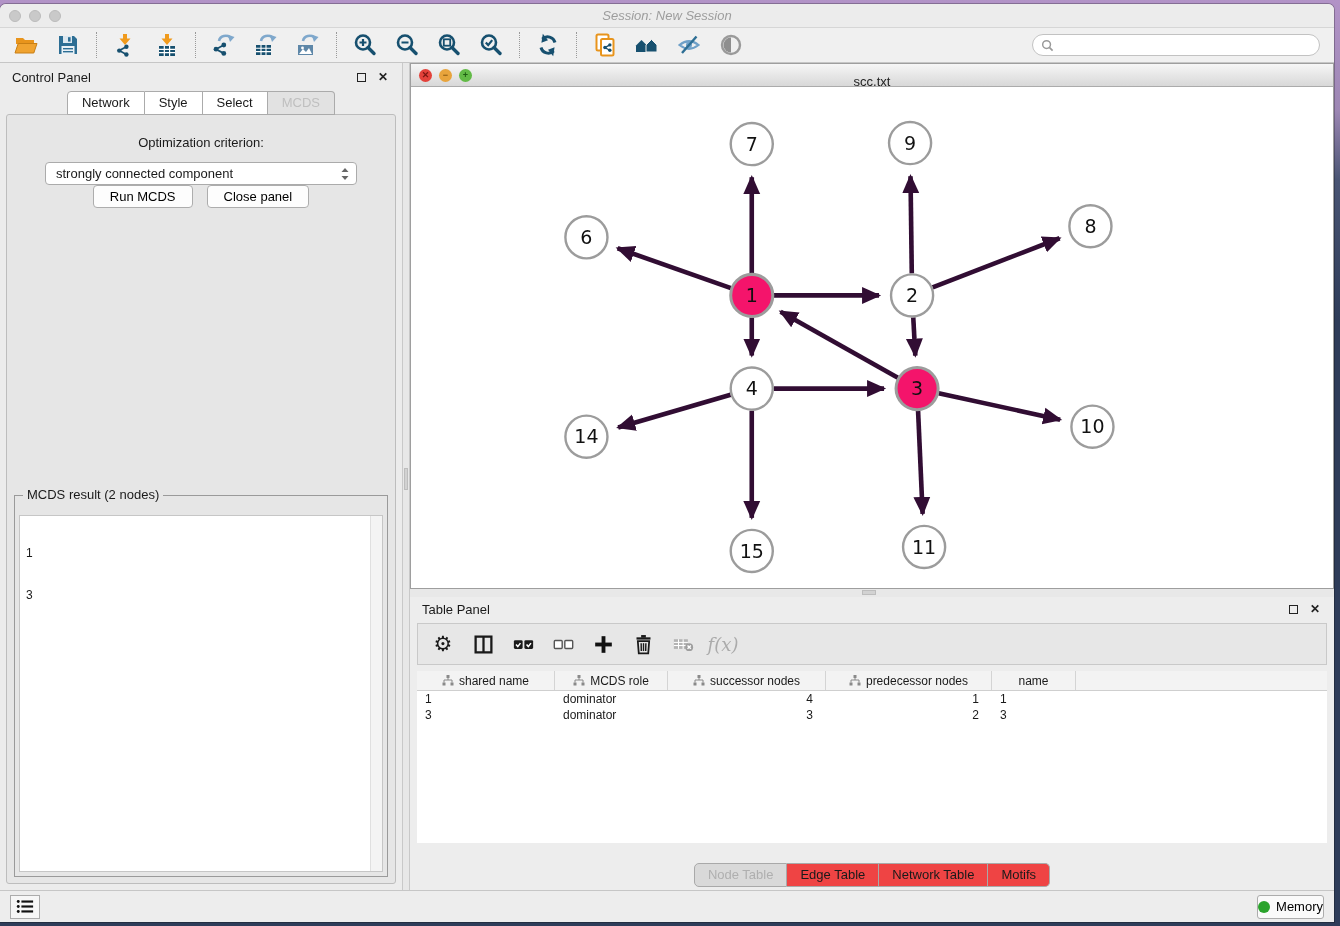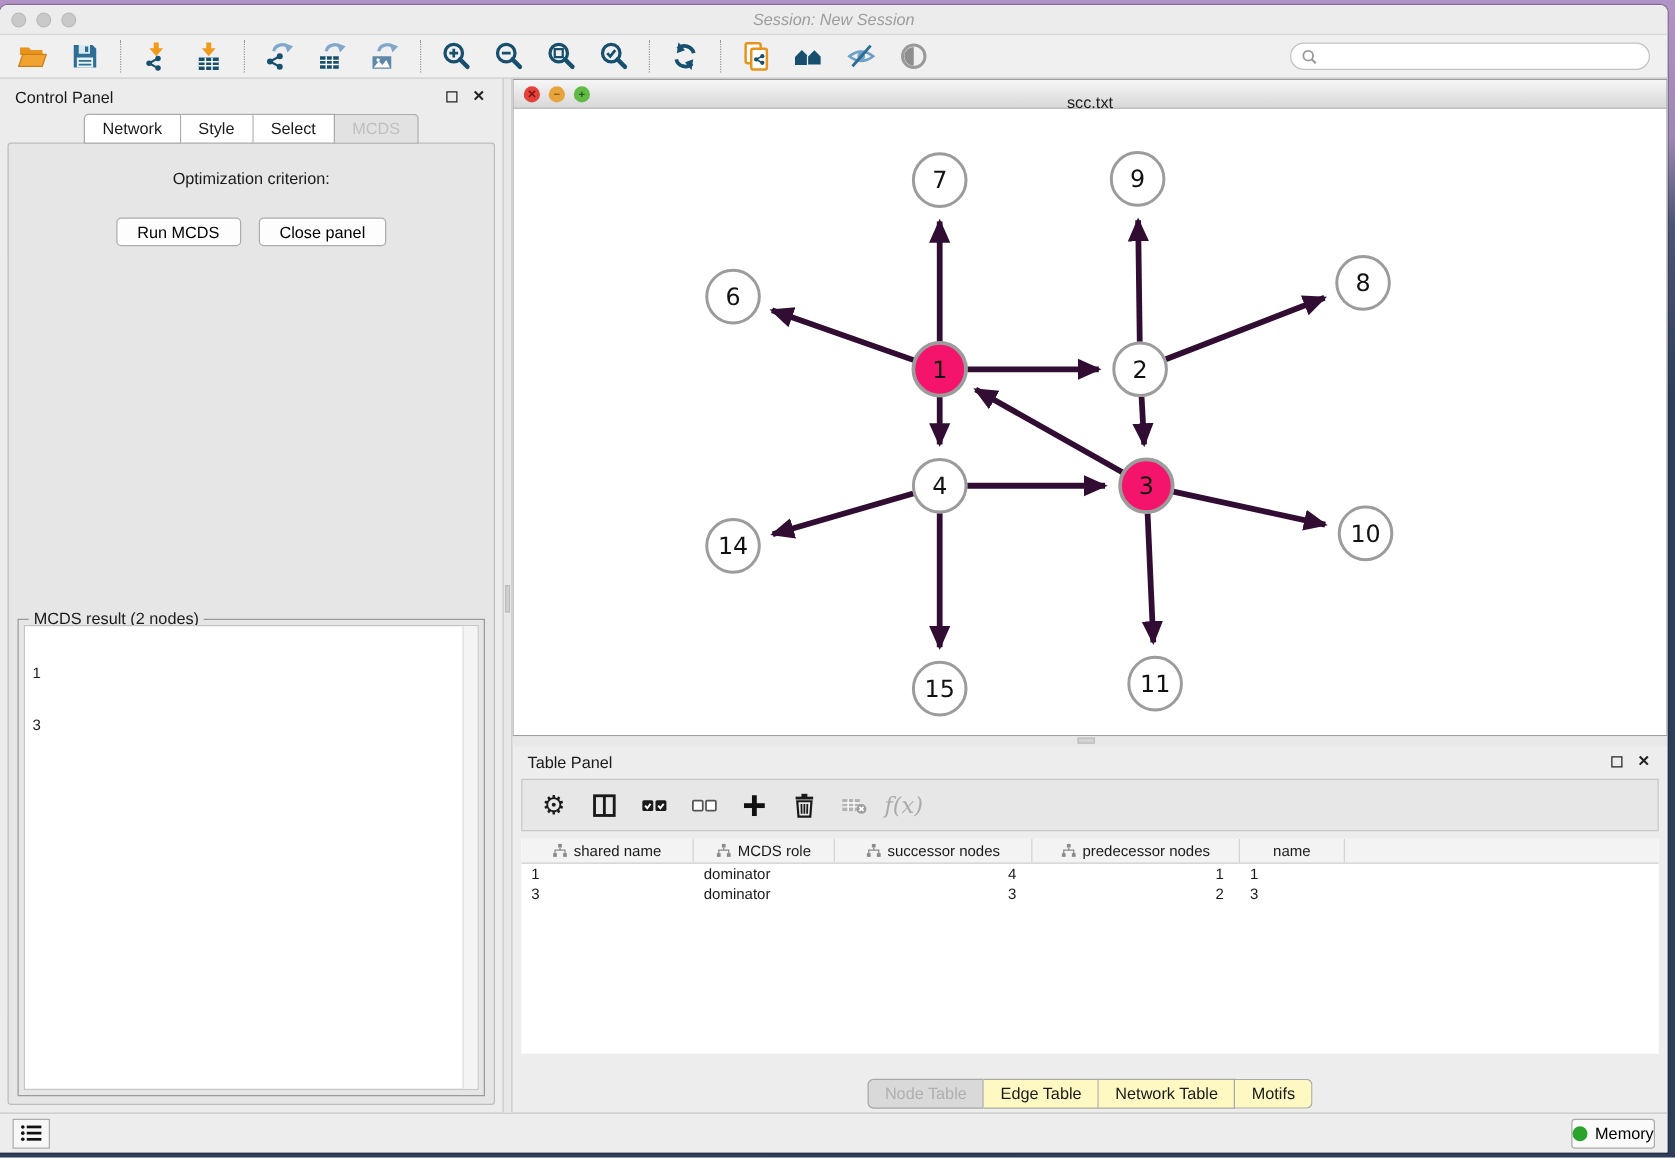--- a/index.html
+++ b/index.html
@@ -48,26 +48,26 @@
     font-size:13px; cursor:pointer; }
   .cp-tab:first-child{ border-left:1px solid #ABABAB; border-radius:4px 0 0 0;}
   .cp-tab:last-child{ border-radius:0 4px 0 0;}
   .cp-tab.sel{ background:#E2E2E2; color:#BFBFBF; }
   .cp-body{ flex:1; margin:-1px 6px 6px; background:#E6E6E6; border:1px solid #BDBDBD; border-radius:3px;
     display:flex; flex-direction:column; padding-top:20px; min-height:0;}
   .opt-label{ text-align:center; font-size:13px; margin-bottom:12px;}
   .select{ margin:0 38px; height:23px; background:#FFF; border:1px solid #ABABAB; border-radius:4px;
     display:flex; align-items:center; padding:0 6px 0 10px; font-size:13px; cursor:pointer;}
   .select .spacer{flex:1;}
-  .btn-row{ display:flex; justify-content:center; gap:14px; margin-top:12px;}
+  .btn-row{ display:flex; justify-content:center; gap:14px; }
   .push-btn{ background:#FDFDFD; border:1px solid #ADADAD; border-radius:4px; height:23px;
     padding:0 16px; font-size:13px; font-family:"Liberation Sans",sans-serif; cursor:pointer;}
   .cp-fill{ flex:1; }
   .result-group{ margin:0 7px 6px; border:1px solid #9A9A9A; position:relative; height:382px;
-    padding:4px 4px 4px; background:#E6E6E6;}
+    padding:19px 4px 4px; background:#E6E6E6;}
   .result-legend{ position:absolute; top:-9px; left:8px; background:#E6E6E6; padding:0 4px; font-size:13px;}
   .result-area{ width:100%; height:100%; background:#FFF; border:1px solid #C6C6C6;
     font-size:12px; padding:2px 6px; white-space:pre; overflow:hidden; position:relative;}
   .result-scroll{ position:absolute; top:0; right:0; width:12px; height:100%; background:#F4F4F4;
     border-left:1px solid #E0E0E0;}
   
   .v-splitter{ width:8px; background:#E8E8E8; border-left:1px solid #C9C9C9; border-right:1px solid #C9C9C9;
     position:relative; cursor:col-resize;}
   .v-splitter .grip{ position:absolute; top:405px; left:1px; width:4px; height:22px; background:#D2D2D2;
     border:1px solid #BDBDBD;}
@@ -101,21 +101,21 @@
   .tp-table{ margin:0 7px; background:#FFF; height:172px; overflow:hidden; flex:0 0 auto;}
   .tbl-header{ display:flex; height:20px; background:#F3F3F3; border-bottom:1px solid #CFCFCF; font-size:12px;}
   .tbl-hcell{ display:flex; align-items:center; justify-content:center; gap:5px;
     border-right:1px solid #D4D4D4; color:#1a1a1a; cursor:pointer;}
   .tbl-row{ display:flex; height:16px; font-size:12px; cursor:default;}
   .tbl-cell{ display:flex; align-items:center; }
   .c0{width:138px;} .c1{width:113px;} .c2{width:158px;} .c3{width:166px;} .c4{width:84px;}
   .al{ padding-left:8px; } .ar{ justify-content:flex-end; padding-right:13px;}
   .tp-fill{ flex:1; }
   .tp-tabs{ display:flex; justify-content:center; margin-bottom:3px;}
-  .tp-tab{ padding:3px 13px 4px; font-size:13px; background:#fef9c3; border:1px solid #A9A9A9; border-left:none; cursor:pointer;}
+  .tp-tab{ padding:3px 13px 4px; font-size:13px; background:#ef4444; border:1px solid #A9A9A9; border-left:none; cursor:pointer;}
   .tp-tab:first-child{ border-left:1px solid #A9A9A9; border-radius:5px 0 0 5px;}
   .tp-tab:last-child{ border-radius:0 5px 5px 0;text-align:center;}
   .tp-tab.sel{ background:#D9D9D9; color:#AFAFAF;}
   
   .statusbar{ height:32px; background:#EDEDED; border-top:1px solid #C6C6C6; display:flex; align-items:center;
     padding:0 10px; flex:0 0 auto;}
   .status-btn{ width:30px; height:24px; background:#F7F7F7; border:1px solid #ACACAC; display:flex;
     align-items:center; justify-content:center; cursor:pointer;}
   .statusbar .spacer{flex:1;}
   .memory-btn{ height:24px; background:#FAFAFA; border:1px solid #ACACAC; border-radius:3px;
@@ -322,20 +322,28 @@
         <span class="win-btn">✕</span>
       </div>
       <div class="cp-tabs">
         <div class="cp-tab">Network</div>
         <div class="cp-tab">Style</div>
         <div class="cp-tab">Select</div>
         <div class="cp-tab sel">MCDS</div>
       </div>
       <div class="cp-body">
         <div class="opt-label">Optimization criterion:</div>
+        <div class="select">
+          <span>strongly connected component</span>
+          <span class="spacer"></span>
+          <svg width="10" height="14" viewBox="0 0 10 14">
+              <path d="M5 1L8.5 5h-7z" fill="#666"></path>
+              <path d="M5 13L1.5 9h7z" fill="#666"></path>
+            </svg>
+        </div>
         <div class="btn-row">
           <button class="push-btn">Run MCDS</button>
           <button class="push-btn">Close panel</button>
         </div>
         <div class="cp-fill"></div>
         <div class="result-group">
           <div class="result-legend">MCDS result (2 nodes)</div>
           <div class="result-area">
             <div>1</div>
             <div>3</div>

